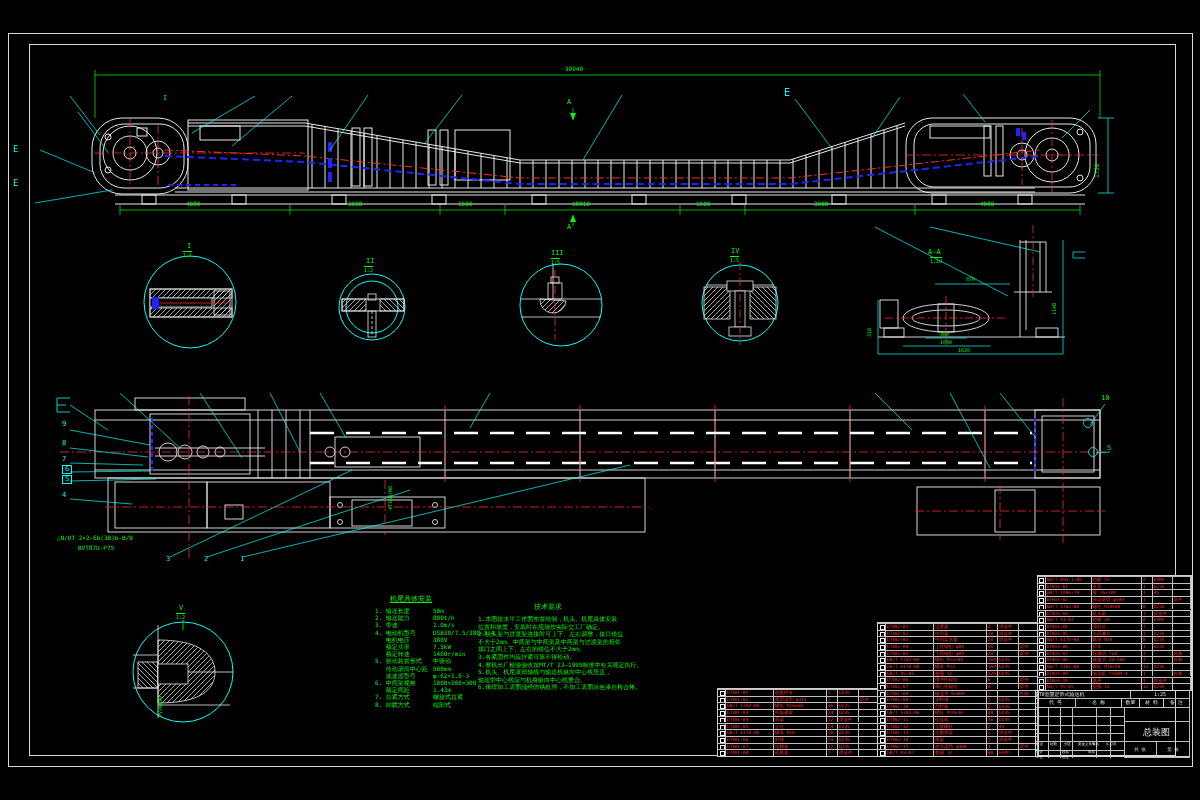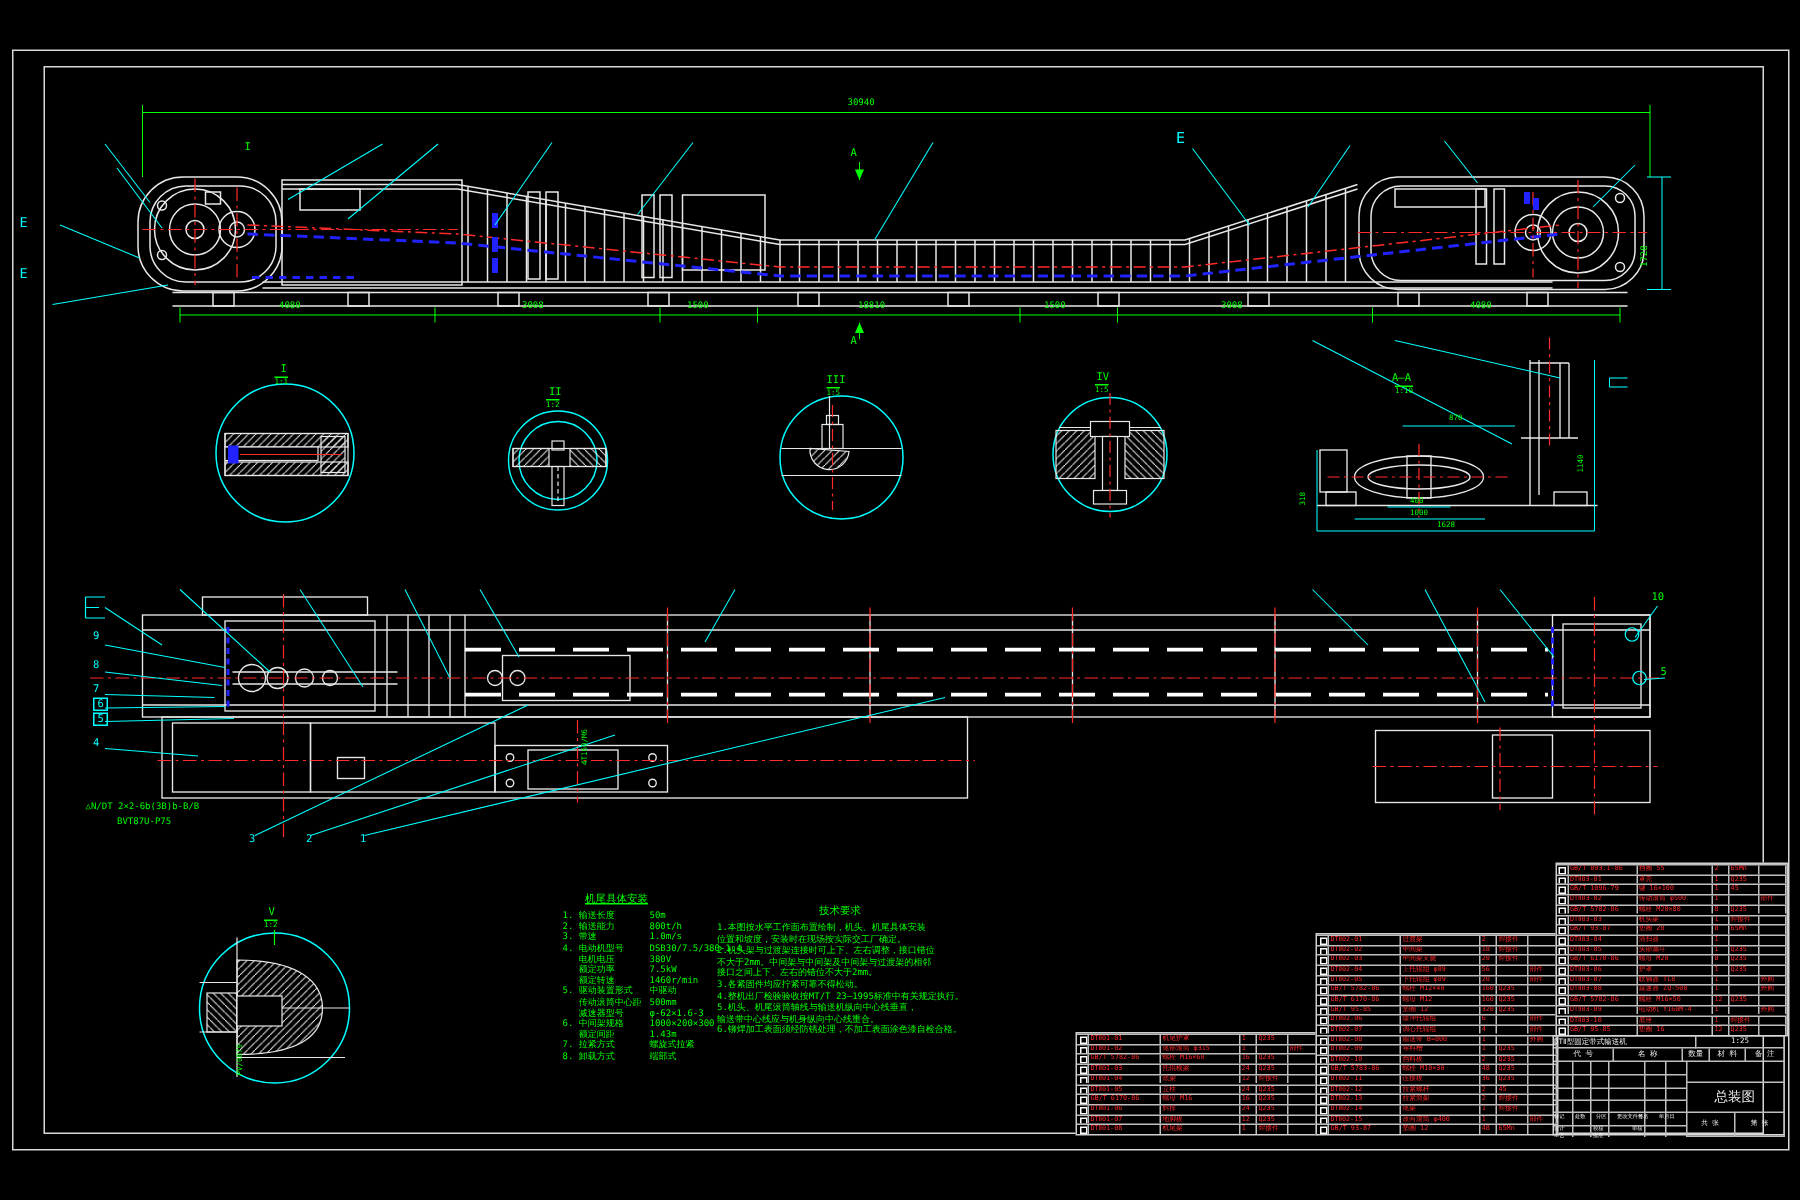--- a/index.html
+++ b/index.html
@@ -471,21 +471,21 @@
         <span class="t g f6" style="left: 0px; top: 91.2px;">   额定间距</span>
         <span class="t g f6" style="left: 58px; top: 91.2px;">1.43m</span>
         <span class="t g f6" style="left: 0px; top: 98.4px;">7. 拉紧方式</span>
         <span class="t g f6" style="left: 58px; top: 98.4px;">螺旋式拉紧</span>
         <span class="t g f6" style="left: 0px; top: 105.6px;">8. 卸载方式</span>
         <span class="t g f6" style="left: 58px; top: 105.6px;">端部式</span>
       </div>
   </div>
 
   <div style="position:absolute;left:478px;top:604px;width:200px">
-    <span class="t g f7" style="left:68px;top:0;">技术要求</span>
+    <span class="t g f7" style="left:56px;top:0;">技术要求</span>
     <div id="req-lines">
         <span class="t g f6" style="left: 0px; top: 12px;">1.本图按水平工作面布置绘制，机头、机尾具体安装</span>
         <span class="t g f6" style="left: 0px; top: 19.6px;">位置和坡度，安装时在现场按实际交工厂确定。</span>
         <span class="t g f6" style="left: 0px; top: 27.2px;">2.机头架与过渡架连接时可上下、左右调整，接口错位</span>
         <span class="t g f6" style="left: 0px; top: 34.8px;">不大于2mm。中间架与中间架及中间架与过渡架的相邻</span>
         <span class="t g f6" style="left: 0px; top: 42.4px;">接口之间上下、左右的错位不大于2mm。</span>
         <span class="t g f6" style="left: 0px; top: 50px;">3.各紧固件均应拧紧可靠不得松动。</span>
         <span class="t g f6" style="left: 0px; top: 57.6px;">4.整机出厂检验验收按MT/T 23—1995标准中有关规定执行。</span>
         <span class="t g f6" style="left: 0px; top: 65.2px;">5.机头、机尾滚筒轴线与输送机纵向中心线垂直，</span>
         <span class="t g f6" style="left: 0px; top: 72.8px;">输送带中心线应与机身纵向中心线重合。</span>

